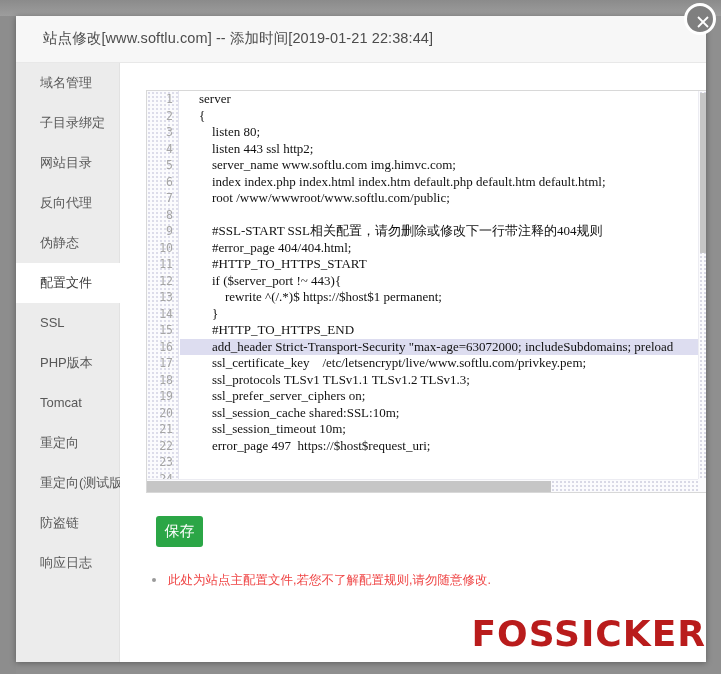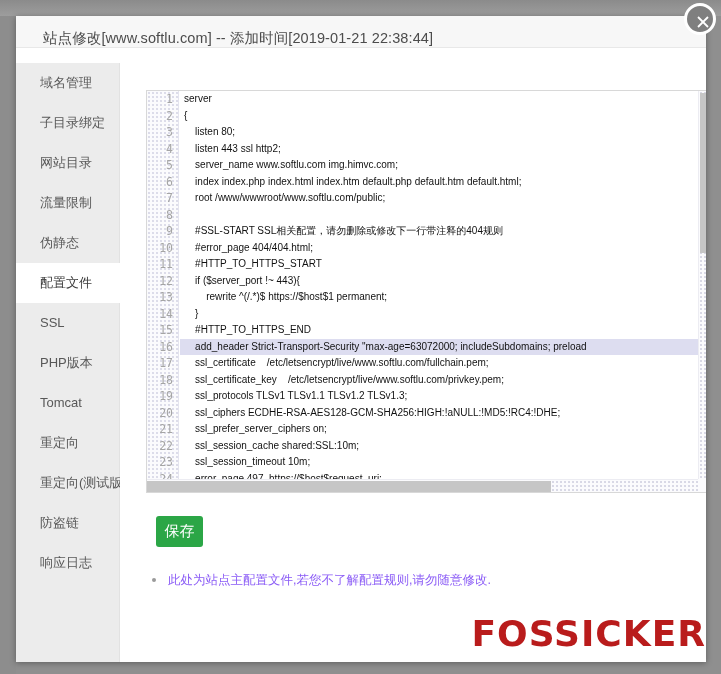--- a/index.html
+++ b/index.html
@@ -35,21 +35,21 @@
   
   .dialog {
     position: absolute;
     left: 16px; top: 16px;
     width: 690px; height: 646px;
     background: #ffffff;
     box-shadow: 0 1px 6px rgba(0,0,0,.35);
     overflow: hidden;
   }
   .titlebar {
-    position: absolute; left: 0; top: 0; right: 0; height: 32px;
+    position: absolute; left: 0; top: 0; right: 0; height: 47px;
     background: #f7f7f7;
     border-bottom: 1px solid #e8e8e8;
   }
   .titlebar .title {
     position: absolute; left: 27px; top: 13px;
     font-size: 14.5px;
     color: #4c4c4c;
     white-space: nowrap;
     letter-spacing: .1px;
   }
@@ -124,25 +124,25 @@
     font-size: 11.5px;
     color: #a5a5a5;
   }
   .code-area {
     position: absolute; left: 33px; top: 0; right: 13px; bottom: 13px;
     overflow: hidden;
     background: #ffffff;
   }
   .code-line {
     height: 16.5px; line-height: 16.5px;
-    font-family: Liberation Sans, sans-serif;
-    font-size: 10px;
+    font-family: Liberation Serif, serif;
+    font-size: 13px;
     color: #111111;
     white-space: pre;
-    padding-left: 4px;
+    padding-left: 19px;
   }
   .code-line.highlight {
     background: #ddddf0;
   }
 
   
   .vscroll {
     position: absolute; right: 0; top: 0; width: 13px; bottom: 13px;
     background-color: #fbfbfd;
     background-image: radial-gradient(#d6d6e4 0.7px, transparent 0.8px);
@@ -188,21 +188,21 @@
   }
 
   
   .notes {
     position: absolute; left: 26px; top: 508px; right: 20px;
   }
   .note-row {
     position: relative;
     padding-left: 22px;
     font-size: 12.5px;
-    color: #8b5cf6;
+    color: #ef4444;
     line-height: 18px;
   }
   .note-row .dot {
     position: absolute; left: 6px; top: 7px;
     width: 4px; height: 4px; border-radius: 50%;
     background: #9a9a9a;
   }
 
   
   .watermark {
@@ -230,21 +230,21 @@
     <div class="titlebar">
       <div class="title">站点修改[www.softlu.com] -- 添加时间[2019-01-21 22:38:44]</div>
     </div>
 
     <div class="dialog-body">
 
       <div class="sidebar" id="sidebar">
           <div class="side-item"><span>域名管理</span></div>
           <div class="side-item"><span>子目录绑定</span></div>
           <div class="side-item"><span>网站目录</span></div>
-          <div class="side-item"><span>流量限制</span></div>
+          <div class="side-item"><span>反向代理</span></div>
           <div class="side-item"><span>伪静态</span></div>
           <div class="side-item active"><span>配置文件</span></div>
           <div class="side-item"><span>SSL</span></div>
           <div class="side-item"><span>PHP版本</span></div>
           <div class="side-item"><span>Tomcat</span></div>
           <div class="side-item"><span>重定向</span></div>
           <div class="side-item"><span>重定向(测试版)</span></div>
           <div class="side-item"><span>防盗链</span></div>
           <div class="side-item"><span>响应日志</span></div>
         </div>
@@ -288,24 +288,22 @@
               <div class="code-line">    root /www/wwwroot/www.softlu.com/public;</div>
               <div class="code-line"></div>
               <div class="code-line">    #SSL-START SSL相关配置，请勿删除或修改下一行带注释的404规则</div>
               <div class="code-line">    #error_page 404/404.html;</div>
               <div class="code-line">    #HTTP_TO_HTTPS_START</div>
               <div class="code-line">    if ($server_port !~ 443){</div>
               <div class="code-line">        rewrite ^(/.*)$ https://$host$1 permanent;</div>
               <div class="code-line">    }</div>
               <div class="code-line">    #HTTP_TO_HTTPS_END</div>
               <div class="code-line highlight">    add_header Strict-Transport-Security "max-age=63072000; includeSubdomains; preload</div>
-              <div class="code-line">    ssl_certificate    /etc/letsencrypt/live/www.softlu.com/fullchain.pem;</div>
               <div class="code-line">    ssl_certificate_key    /etc/letsencrypt/live/www.softlu.com/privkey.pem;</div>
               <div class="code-line">    ssl_protocols TLSv1 TLSv1.1 TLSv1.2 TLSv1.3;</div>
-              <div class="code-line">    ssl_ciphers ECDHE-RSA-AES128-GCM-SHA256:HIGH:!aNULL:!MD5:!RC4:!DHE;</div>
               <div class="code-line">    ssl_prefer_server_ciphers on;</div>
               <div class="code-line">    ssl_session_cache shared:SSL:10m;</div>
               <div class="code-line">    ssl_session_timeout 10m;</div>
               <div class="code-line">    error_page 497  https://$host$request_uri;</div>
             </div>
           <div class="vscroll">
             <div class="vthumb"></div>
           </div>
           <div class="hscroll">
             <div class="hthumb"></div>

